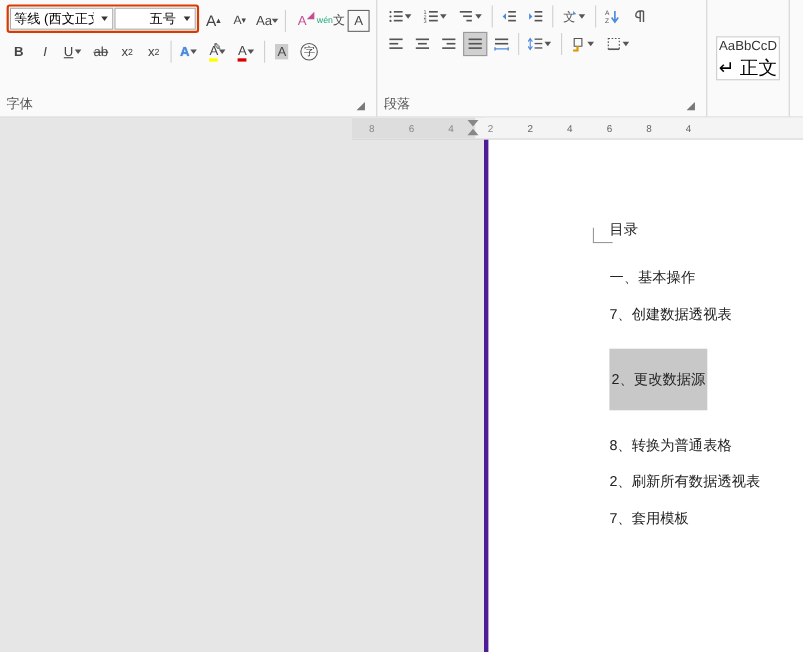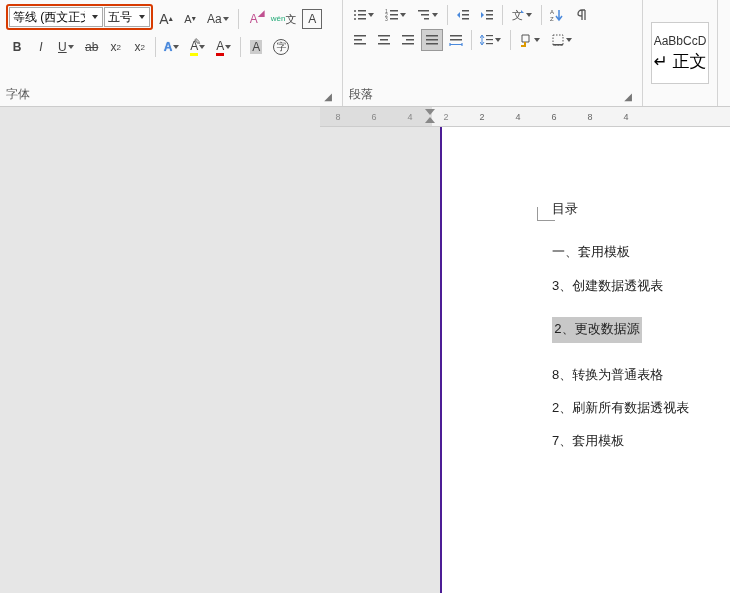--- a/index.html
+++ b/index.html
@@ -15,54 +15,54 @@
 .dd { width: 8px; display: inline-flex; align-items: center; justify-content: center; }
 .dd::after { content: ""; border-left: 3px solid transparent; border-right: 3px solid transparent; border-top: 4px solid #555; }
 .font-box { display: flex; border: 2px solid #d83b01; border-radius: 3px; padding: 1px; gap: 1px; align-items: center; height: 26px; margin-bottom: 3px; }
 .combo { display: flex; align-items: center; border: 1px solid #aaa; background: #fff; height: 20px; }
 .combo input { border: none; outline: none; font-size: 12px; padding: 0 3px; background: transparent; }
 .combo .cdd { width: 14px; display: flex; align-items: center; justify-content: center; cursor: pointer; }
 .combo .cdd::after { content: ""; border-left: 3px solid transparent; border-right: 3px solid transparent; border-top: 4px solid #333; }
 .sep { width: 1px; height: 20px; background: #d0d0d0; margin: 0 2px; }
 .active { background: #d0d0d0; border-color: #999; }
 .styles { padding: 6px 8px; display: flex; flex-direction: column; align-items: center; justify-content: center; }
-.style-prev { border: 1px solid #ccc; width: 58px; height: 62px; display: flex; flex-direction: column; align-items: center; justify-content: center; background: #fff; }
+.style-prev { border: 1px solid #ccc; width: 58px; height: 40px; display: flex; flex-direction: column; align-items: center; justify-content: center; background: #fff; }
 .style-prev .sample { font-size: 12px; color: #333; }
 .style-prev .sname { font-size: 17px; margin-top: 2px; }
 .workspace { display: flex; height: calc(100% - 107px); background: #e6e6e6; }
 .gutter { flex: 1; background: #e6e6e6; }
 .page-area { width: 290px; background: #fff; position: relative; }
 .ruler { position: absolute; top: 0; left: -120px; right: 0; height: 20px; background: #f4f4f4; border-bottom: 1px solid #ccc; font-size: 9px; color: #666; display: flex; align-items: center; overflow: hidden; }
 .ruler .rseg { flex: none; width: 36px; text-align: center; position: relative; }
 .ruler .rseg.shaded { color: #888; }
 .ruler .shade-bg { position: absolute; left: 0; top: 0; bottom: 0; width: 112px; background: #ddd; }
 .ruler .marker { position: absolute; left: 110px; top: 2px; }
 .ruler .marker::before { content: ""; position: absolute; border-left: 5px solid transparent; border-right: 5px solid transparent; border-top: 6px solid #888; top: 0; left: -5px; }
 .ruler .marker::after { content: ""; position: absolute; border-left: 5px solid transparent; border-right: 5px solid transparent; border-bottom: 6px solid #888; top: 8px; left: -5px; }
-.page { position: absolute; top: 20px; left: 0; right: 0; bottom: 0; background: #fff; border-left: 2px solid #4c1d95; padding: 60px 0 0 110px; font-size: 13px; color: #222; }
+.page { position: absolute; top: 20px; left: 0; right: 0; bottom: 0; background: #fff; border-left: 4px solid #4c1d95; padding: 60px 0 0 110px; font-size: 13px; color: #222; }
 .cursor-mark { position: absolute; left: 95px; top: 80px; width: 18px; height: 14px; border-left: 1px solid #999; border-bottom: 1px solid #999; }
 .doc-line { margin: 10px 0; line-height: 1.8; }
-.doc-line.hl { background: #c8c8c8; display: inline-block; padding: 1px 2px; font-family: Liberation Mono, monospace; }
+.doc-line.hl { background: #c8c8c8; display: inline-block; padding: 16px 2px; }
 .title-line { margin-bottom: 20px; }
 </style>
 </head>
 <body>
 
 <div class="ribbon">
 
   <div class="group" style="width:343px">
     <div class="rows">
       <div class="row">
         <div class="font-box">
           <div class="combo">
             <input style="width: 78px;" value="等线 (西文正文)">
             <div class="cdd"></div>
           </div>
           <div class="combo">
-            <input style="width: 30px;" value="五号">
+            <input style="width: 30px; margin-left: 28px;" value="五号">
             <div class="cdd"></div>
           </div>
         </div>
         <div class="btn">
             <span style="font-size:14px">A</span>
             <span style="font-size:8px;vertical-align:super">▴</span>
           </div>
         <div class="btn">
             <span style="font-size:11px">A</span>
             <span style="font-size:8px;vertical-align:super">▾</span>
@@ -287,21 +287,21 @@
       <div class="marker"></div>
       <div class="rseg">2</div>
       <div class="rseg">4</div>
       <div class="rseg">6</div>
       <div class="rseg">8</div>
       <div class="rseg">4</div>
     </div>
     <div class="page">
       <div class="cursor-mark"></div>
       <div class="doc-line title-line">目录</div>
-      <div class="doc-line">一、套用模板</div>
-      <div class="doc-line">3、创建数据透视表</div>
+      <div class="doc-line">一、基本操作</div>
+      <div class="doc-line">7、创建数据透视表</div>
       <div><span class="doc-line hl">2、更改数据源</span></div>
       <div class="doc-line">8、转换为普通表格</div>
       <div class="doc-line">2、刷新所有数据透视表</div>
       <div class="doc-line">7、套用模板</div>
     </div>
   </div>
 </div>
 
 </body></html>

